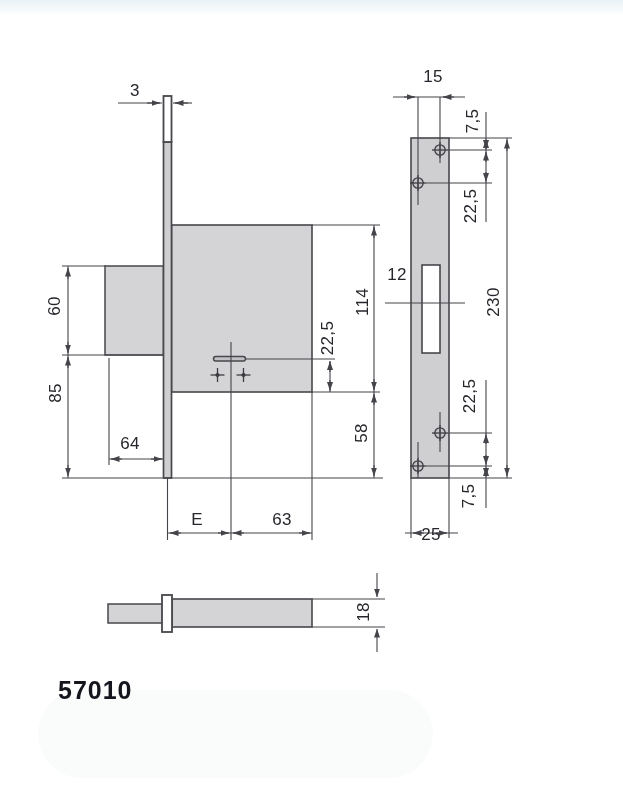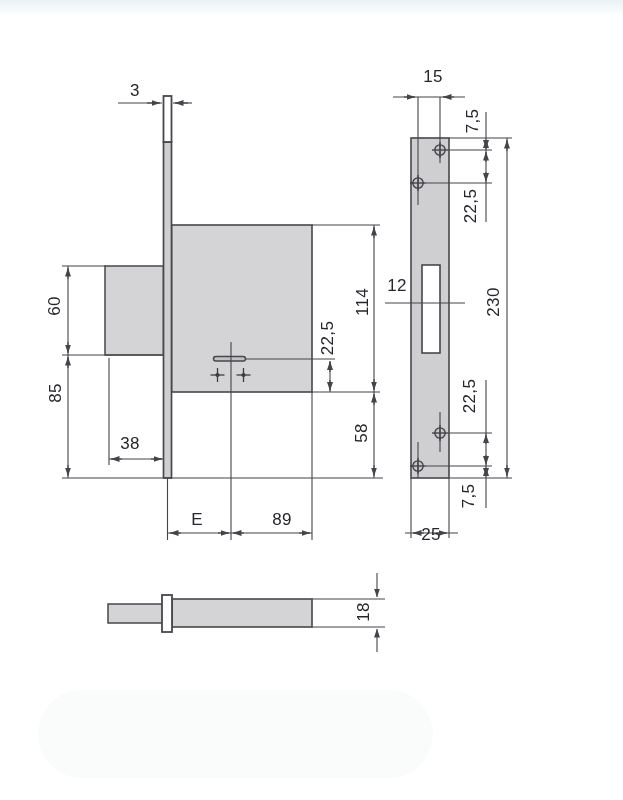--- a/index.html
+++ b/index.html
@@ -186,31 +186,32 @@
       <line x1="312" y1="599" x2="385" y2="599"></line>
       <line x1="312" y1="627" x2="385" y2="627"></line>
       <line x1="377" y1="573" x2="377" y2="597" marker-end="url(#ar)"></line>
       <line x1="377" y1="652" x2="377" y2="629" marker-end="url(#ar)"></line>
     </g>
   </svg>
 
   <div class="dim" style="left:135px;top:90px">3</div>
   <div class="dim rot" style="left:54px;top:306px">60</div>
   <div class="dim rot" style="left:55px;top:393px">85</div>
-  <div class="dim" style="left:130px;top:443px">38</div>
+  <div class="dim" style="left:130px;top:443px">64</div>
   <div class="dim rot" style="left:362px;top:302px">114</div>
   <div class="dim rot" style="left:327px;top:338px">22,5</div>
   <div class="dim rot" style="left:361px;top:433px">58</div>
   <div class="dim" style="left:197px;top:519px">E</div>
-  <div class="dim" style="left:282px;top:519px">89</div>
+  <div class="dim" style="left:282px;top:519px">63</div>
 
   <div class="dim" style="left:433px;top:76px">15</div>
   <div class="dim rot" style="left:472px;top:121px">7,5</div>
   <div class="dim rot" style="left:470px;top:206px">22,5</div>
-  <div class="dim" style="left:397px;top:285px">12</div>
+  <div class="dim" style="left:397px;top:274px">12</div>
   <div class="dim rot" style="left:493px;top:302px">230</div>
   <div class="dim rot" style="left:469px;top:396px">22,5</div>
   <div class="dim rot" style="left:468px;top:496px">7,5</div>
   <div class="dim" style="left:431px;top:534px">25</div>
 
   <div class="dim rot" style="left:363px;top:612px">18</div>
 
+  <div class="code">57010</div>
 </div>
 
 </body></html>

